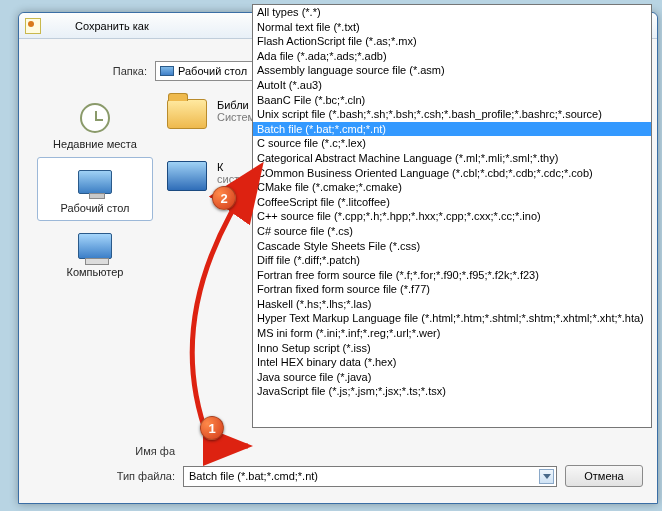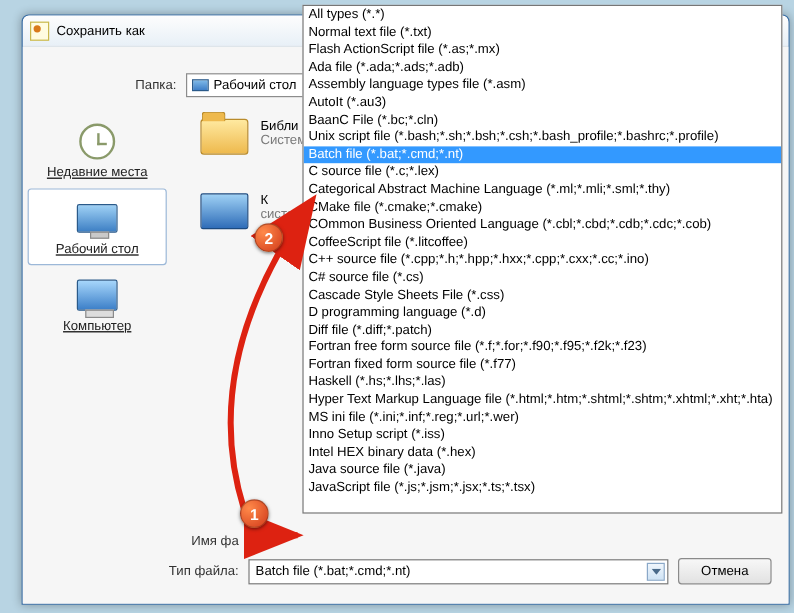--- a/index.html
+++ b/index.html
@@ -3,30 +3,30 @@
 <meta charset="utf-8">
 <style>
 * { box-sizing: border-box; margin: 0; padding: 0; font-family: "Segoe UI", Tahoma, sans-serif; font-size: 11px; }
 body { background: #b8d4e3; width: 662px; height: 511px; position: relative; overflow: hidden; }
 
 .window { position: absolute; left: 18px; top: 12px; width: 640px; height: 492px; background: #fff; border: 1px solid #3a6ea5; border-radius: 6px 6px 0 0; box-shadow: 0 0 8px rgba(0,0,0,0.3); }
 
 .titlebar { height: 26px; background: linear-gradient(#fdfdfd, #e8f0f7); border-bottom: 1px solid #c0cdda; border-radius: 6px 6px 0 0; display: flex; align-items: center; padding: 0 6px; gap: 6px; }
 .titlebar .ticon { width: 16px; height: 16px; background: #fffce0; border: 1px solid #c9b84d; position: relative; }
 .titlebar .ticon::after { content: ""; position: absolute; left: 2px; top: 2px; width: 6px; height: 6px; background: #d97a1a; border-radius: 50%; }
-.titlebar span { color: #000; }
+.titlebar span { color: #000; margin-left: 28px; }
 
 .body { position: absolute; top: 26px; left: 0; right: 0; bottom: 0; background: #f6f6f6; }
 
 .toprow { position: absolute; left: 84px; top: 22px; display: flex; align-items: center; gap: 8px; justify-content: flex-end; }
 .toprow .lbl { color: #333; text-align: right; width: 44px; }
 .toprow .fld { width: 100px; height: 20px; background: #fff; border: 1px solid #8c8c8c; display: flex; align-items: center; padding: 0 4px; gap: 4px; }
 .toprow .fld .mon { width: 14px; height: 10px; background: linear-gradient(#7fb9e8,#3f7fc8); border: 1px solid #2a5a8a; }
 
-.leftbar { position: absolute; left: 4px; top: 54px; width: 116px; text-decoration: underline; }
+.leftbar { position: absolute; left: 18px; top: 54px; width: 116px; }
 .place { display: flex; flex-direction: column; align-items: center; gap: 2px; padding: 6px 2px; border: 1px solid transparent; border-radius: 3px; }
 .place.sel { background: #fff; border: 1px solid #9cb8d8; box-shadow: inset 0 0 0 1px #fff; }
 .place .picon { width: 42px; height: 36px; display: flex; align-items: center; justify-content: center; }
 .place .piclbl { color: #222; text-align: center; }
 .ic-recent { width: 30px; height: 30px; border: 2px solid #8a9a6a; border-radius: 50%; background: #fff; position: relative; }
 .ic-recent::before, .ic-recent::after { content: ""; position: absolute; background: #8a9a6a; }
 .ic-recent::before { left: 13px; top: 6px; width: 2px; height: 10px; }
 .ic-recent::after { left: 13px; top: 14px; width: 8px; height: 2px; }
 .ic-desk { width: 34px; height: 24px; background: linear-gradient(#9fd1f5,#3d7fc4); border: 1px solid #2a5a8a; border-radius: 2px; position: relative; }
 .ic-desk::after { content: ""; position: absolute; left: 10px; bottom: -6px; width: 14px; height: 4px; background: #c9c9c9; border: 1px solid #8a8a8a; }
@@ -38,21 +38,21 @@
 .midicons { position: absolute; left: 148px; top: 60px; width: 110px; }
 .mrow { display: flex; gap: 8px; align-items: flex-start; margin-bottom: 16px; height: 46px; }
 .mrow .ficon { width: 42px; height: 36px; }
 .mrow .ftxt { display: flex; flex-direction: column; }
 .mrow .ftxt .l1 { color: #000; }
 .mrow .ftxt .l2 { color: #7a7a7a; }
 .fold { width: 40px; height: 30px; background: linear-gradient(#ffe9a0,#eeb94d); border: 1px solid #b98b2b; border-radius: 3px; position: relative; }
 .fold::before { content: ""; position: absolute; left: 0; top: -7px; width: 18px; height: 7px; background: #eeb94d; border: 1px solid #b98b2b; border-bottom: none; border-radius: 3px 3px 0 0; }
 .compico { width: 40px; height: 30px; background: linear-gradient(#9fd1f5,#2f6db8); border: 1px solid #1b4a80; border-radius: 2px; }
 
-.bottom { position: absolute; left: 112px; bottom: 16px; right: 14px; }
+.bottom { position: absolute; left: 88px; bottom: 16px; right: 14px; }
 .brow { display: flex; align-items: center; gap: 8px; margin-top: 8px; }
 .brow .blbl { width: 68px; text-align: right; color: #333; }
 .combo { flex: 1; height: 21px; background: #fff; border: 1px solid #7a7a7a; display: flex; align-items: center; justify-content: space-between; padding: 0 2px 0 5px; }
 .combo .arr { width: 15px; height: 15px; background: linear-gradient(#f0f6fc,#cfe3f5); border: 1px solid #8aa8c8; display: flex; align-items: center; justify-content: center; }
 .arr svg { width: 8px; height: 5px; }
 .btn { width: 78px; height: 22px; background: linear-gradient(#f7f7f7,#e2e2e2); border: 1px solid #8a8a8a; border-radius: 3px; text-align: center; line-height: 20px; }
 
 .dropdown { position: absolute; left: 252px; top: 4px; width: 400px; height: 424px; background: #ffffff; border: 1px solid #767676; overflow: hidden; z-index: 50; }
 .dropdown .opt { padding: 1px 4px; height: 14.6px; line-height: 13px; color: #000; white-space: nowrap; overflow: hidden; cursor: default; }
 .dropdown .opt.sel { background: #3399ff; color: #fff; }
@@ -143,40 +143,39 @@
     </div>
 
   </div>
 </div>
 
 <div class="dropdown" id="dd">
     <div class="opt">All types (*.*)</div>
     <div class="opt">Normal text file (*.txt)</div>
     <div class="opt">Flash ActionScript file (*.as;*.mx)</div>
     <div class="opt">Ada file (*.ada;*.ads;*.adb)</div>
-    <div class="opt">Assembly language types file (*.asm)</div>
+    <div class="opt">Assembly language source file (*.asm)</div>
     <div class="opt">AutoIt (*.au3)</div>
     <div class="opt">BaanC File (*.bc;*.cln)</div>
-    <div class="opt">Unix script file (*.bash;*.sh;*.bsh;*.csh;*.bash_profile;*.bashrc;*.profile)</div>
+    <div class="opt">Unix script file (*.bash;*.sh;*.bsh;*.csh;*.bash_profile;*.bashrc;*.source)</div>
     <div class="opt sel">Batch file (*.bat;*.cmd;*.nt)</div>
     <div class="opt">C source file (*.c;*.lex)</div>
     <div class="opt">Categorical Abstract Machine Language (*.ml;*.mli;*.sml;*.thy)</div>
+    <div class="opt">COmmon Business Oriented Language (*.cbl;*.cbd;*.cdb;*.cdc;*.cob)</div>
     <div class="opt">CMake file (*.cmake;*.cmake)</div>
-    <div class="opt">COmmon Business Oriented Language (*.cbl;*.cbd;*.cdb;*.cdc;*.cob)</div>
     <div class="opt">CoffeeScript file (*.litcoffee)</div>
     <div class="opt">C++ source file (*.cpp;*.h;*.hpp;*.hxx;*.cpp;*.cxx;*.cc;*.ino)</div>
     <div class="opt">C# source file (*.cs)</div>
     <div class="opt">Cascade Style Sheets File (*.css)</div>
-    <div class="opt">D programming language (*.d)</div>
     <div class="opt">Diff file (*.diff;*.patch)</div>
     <div class="opt">Fortran free form source file (*.f;*.for;*.f90;*.f95;*.f2k;*.f23)</div>
     <div class="opt">Fortran fixed form source file (*.f77)</div>
     <div class="opt">Haskell (*.hs;*.lhs;*.las)</div>
     <div class="opt">Hyper Text Markup Language file (*.html;*.htm;*.shtml;*.shtm;*.xhtml;*.xht;*.hta)</div>
-    <div class="opt">MS ini file (*.ini;*.inf;*.reg;*.url;*.wer)</div>
+    <div class="opt">MS ini form (*.ini;*.inf;*.reg;*.url;*.wer)</div>
     <div class="opt">Inno Setup script (*.iss)</div>
     <div class="opt">Intel HEX binary data (*.hex)</div>
     <div class="opt">Java source file (*.java)</div>
     <div class="opt">JavaScript file (*.js;*.jsm;*.jsx;*.ts;*.tsx)</div>
   </div>
 
 <div class="arrow" style="left:140px; top:190px;">
   <svg width="150" height="260">
     <defs>
         <marker id="ah1" markerWidth="12" markerHeight="10" refX="10" refY="5" orient="auto">

